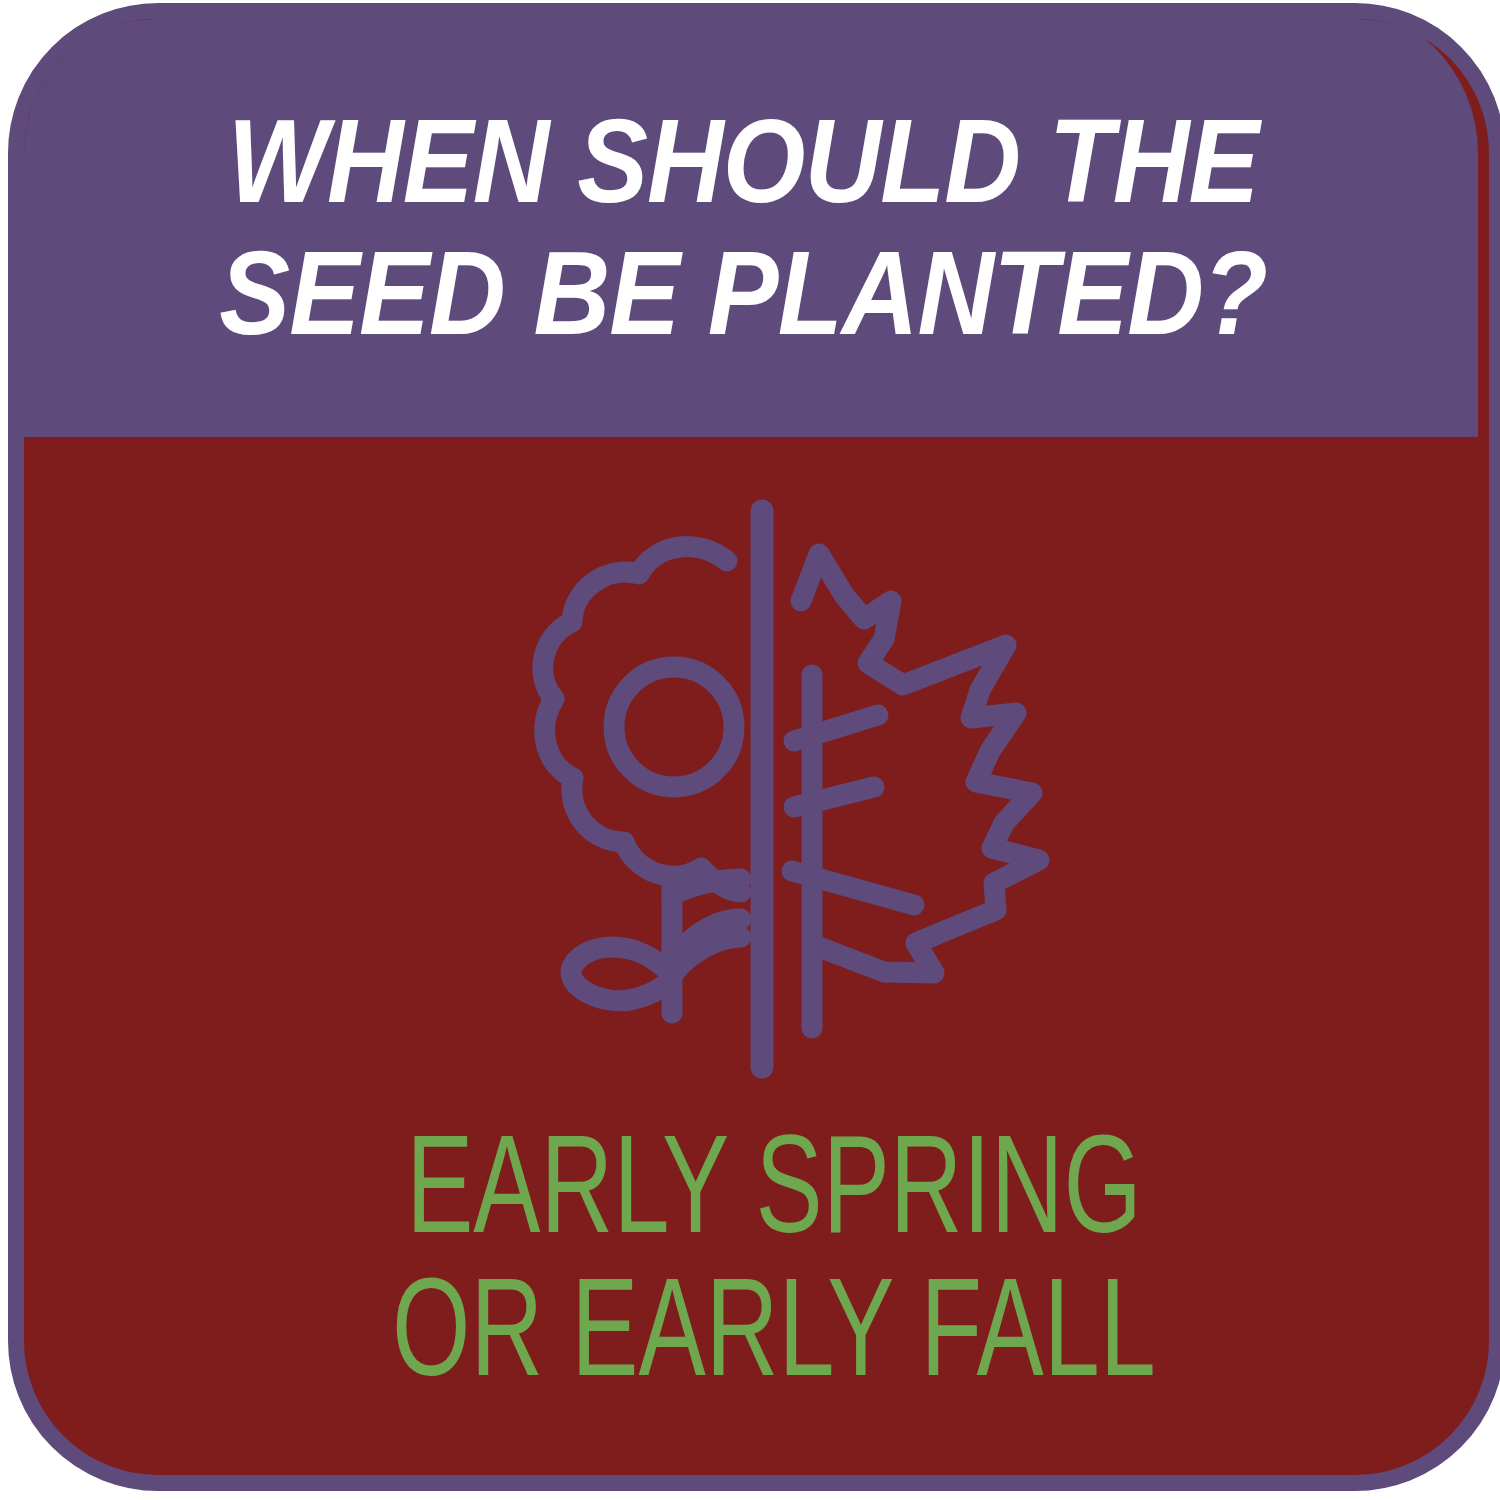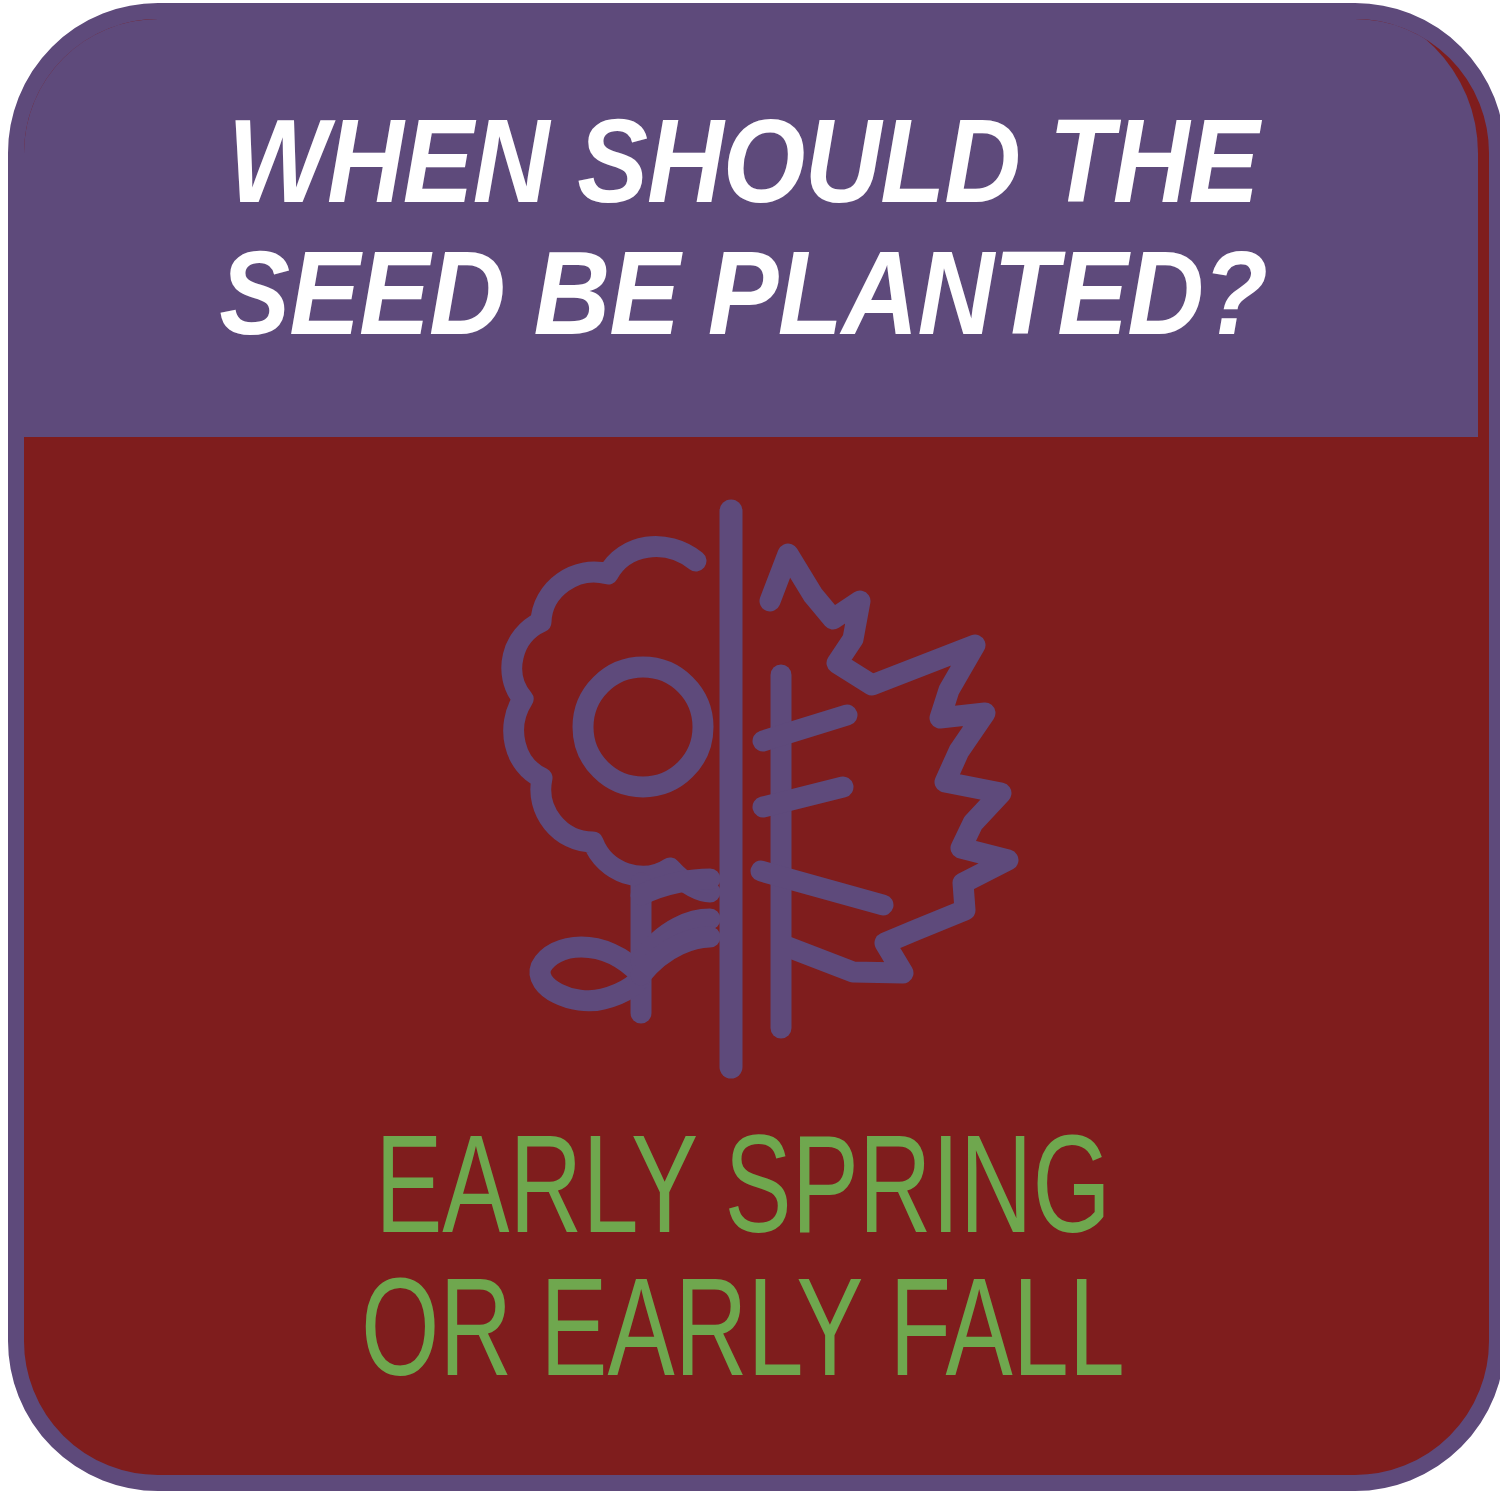--- a/index.html
+++ b/index.html
@@ -62,20 +62,21 @@
 
   .card-body {
     position: absolute;
     left: 0;
     top: 418px;
     width: 1438px;
     height: 1038px;
     display: flex;
     flex-direction: column;
     align-items: center;
+    padding-left: 31px;
   }
 
   .icon-wrap {
     margin-top: 38px;
     width: 660px;
     height: 620px;
     display: block;
   }
   .icon-wrap svg { display: block; width: 100%; height: 100%; }
 

